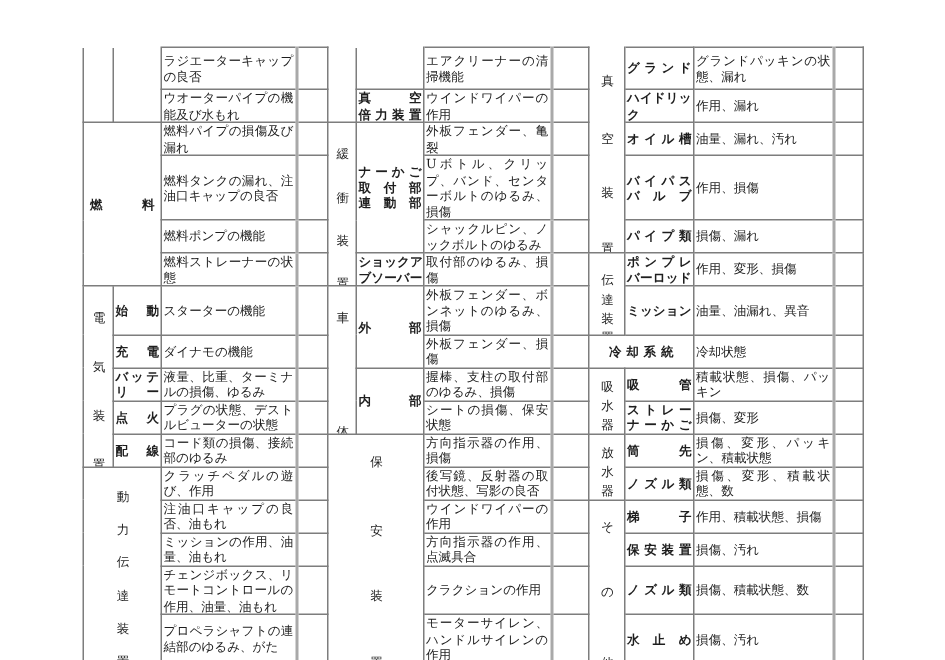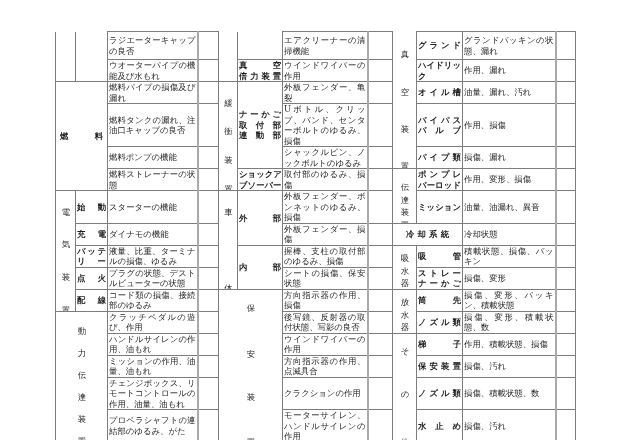--- a/index.html
+++ b/index.html
@@ -249,21 +249,21 @@
     <td class="it">後写鏡、反射器の取付状態、写影の良否</td>
     <td class="ck"></td>
     <td>
           <div class="dj">ノズル類</div>
         </td>
     <td class="it">損傷、変形、積載状態、数</td>
     <td class="ck"></td>
   </tr>
 
   <tr style="height:22px">
-    <td class="it">ハンドルサイレンの作用、油もれ</td>
+    <td class="it">注油口キャップの良否、油もれ</td>
     <td class="ck"></td>
     <td class="it">ウインドワイパーの作用</td>
     <td class="ck"></td>
     <td class="vc" rowspan="4"><span class="vt" style="height:90px">その他</span></td>
     <td>
           <div class="dj">梯子</div>
         </td>
     <td class="it">作用、積載状態、損傷</td>
     <td class="ck"></td>
   </tr>

